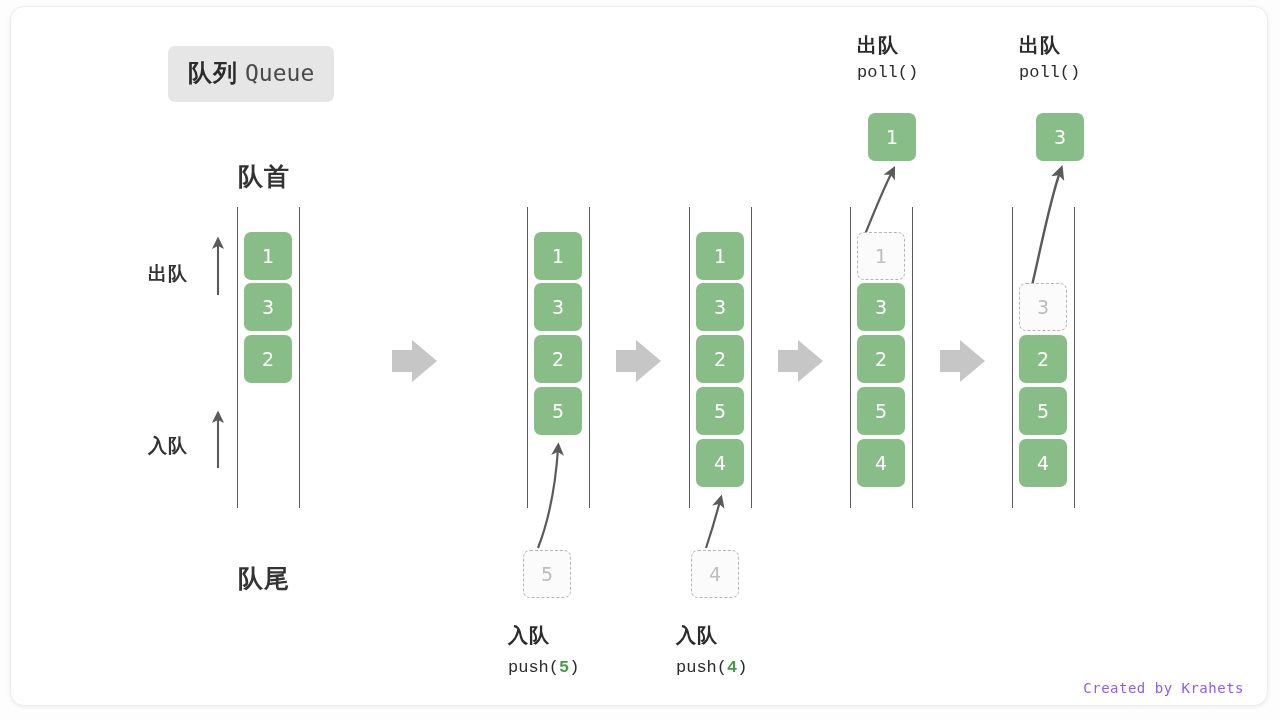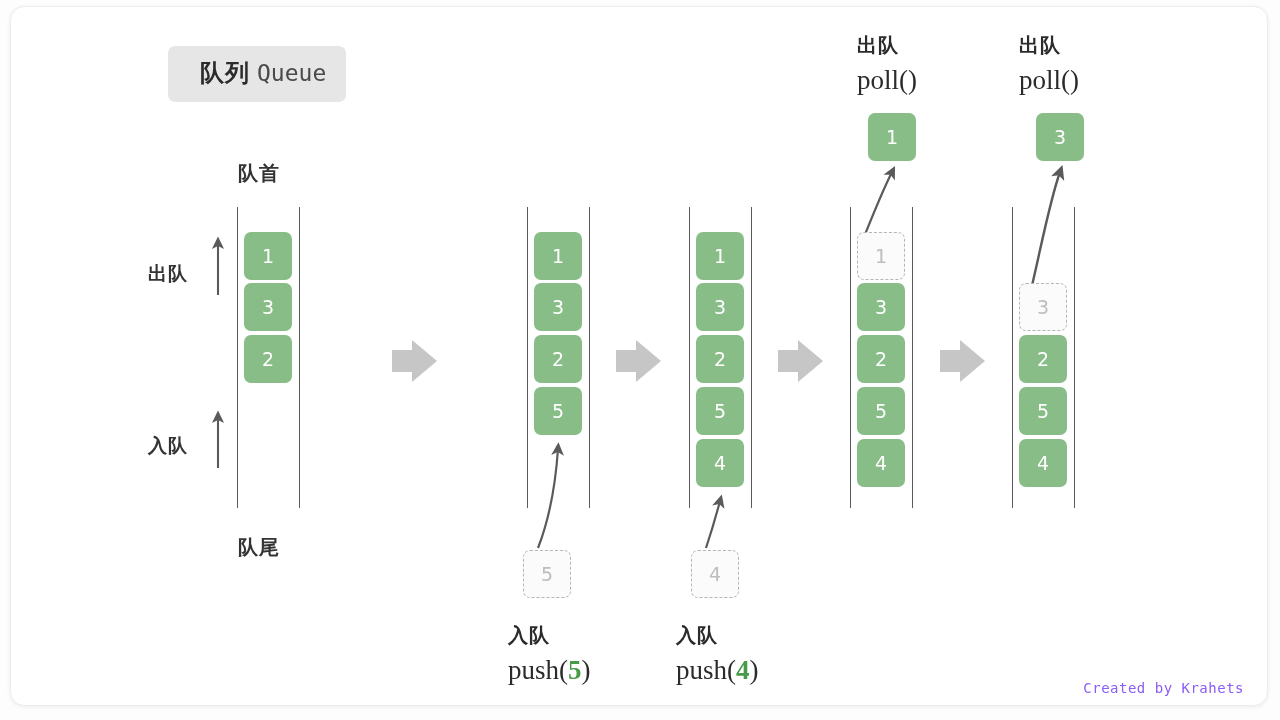--- a/index.html
+++ b/index.html
@@ -25,41 +25,41 @@
     border-radius: 14px;
     border: 1px solid #ededed;
     box-shadow: 0 1px 4px rgba(0,0,0,0.07);
     box-sizing: border-box;
   }
 
   .title-badge {
     position: absolute;
     left: 168px;
     top: 46px;
-    padding: 11px 20px 13px 32px;
+    padding: 11px 20px 13px 20px;
     background: #e6e6e6;
     border-radius: 7px;
     white-space: nowrap;
   }
   .title-cn {
     font-size: 24px;
     font-weight: bold;
     color: #2b2b2b;
     letter-spacing: 1px;
   }
   .title-en {
     font-size: 23px;
     color: #4a4a4a;
     font-family: "DejaVu Sans Mono", monospace;
     margin-left: 7px;
   }
 
   .head-label, .tail-label {
     position: absolute;
-    font-size: 20px;
+    font-size: 25px;
     font-weight: bold;
     color: #333333;
     letter-spacing: 1px;
     white-space: nowrap;
   }
 
   .side-label {
     position: absolute;
     font-size: 19px;
     font-weight: bold;
@@ -100,22 +100,22 @@
     color: #2b2b2b;
     line-height: 1.52;
     text-align: left;
     white-space: nowrap;
   }
   .op-label .cn {
     font-weight: bold;
     letter-spacing: 1px;
   }
   .op-label .code {
-    font-family: Liberation Serif, serif;
-    font-size: 27px;
+    font-family: Liberation Mono, monospace;
+    font-size: 17px;
     color: #2b2b2b;
   }
   .op-label .arg { color: #479b47; font-weight: bold; }
 
   .watermark {
     position: absolute;
     right: 36px;
     bottom: 24px;
     font-family: "DejaVu Sans Mono", monospace;
     font-size: 14px;
@@ -136,21 +136,21 @@
 <body>
 
 <div id="stage">
   <div class="card"></div>
 
   <div class="title-badge">
     <span class="title-cn">队列</span><span class="title-en">Queue</span>
   </div>
 
   <div class="head-label" style="left:238px; top:160px;">队首</div>
-  <div class="tail-label" style="left:238px; top:534px;">队尾</div>
+  <div class="tail-label" style="left:238px; top:562px;">队尾</div>
 
   <div class="side-label" style="left:148px; top:261px;">出队</div>
   <div class="side-label" style="left:148px; top:433px;">入队</div>
 
   <svg class="overlay" viewBox="0 0 1280 720">
     <defs>
       <marker id="thinArrow" markerWidth="7" markerHeight="7" refX="3.2" refY="3.3" orient="auto">
         <path d="M0.3,0.4 L6.3,3.3 L0.3,6.2 L1.8,3.3 Z" fill="#5a5a5a"></path>
       </marker>
       <marker id="curveArrow" markerWidth="7" markerHeight="7" refX="3.2" refY="3.3" orient="auto">

